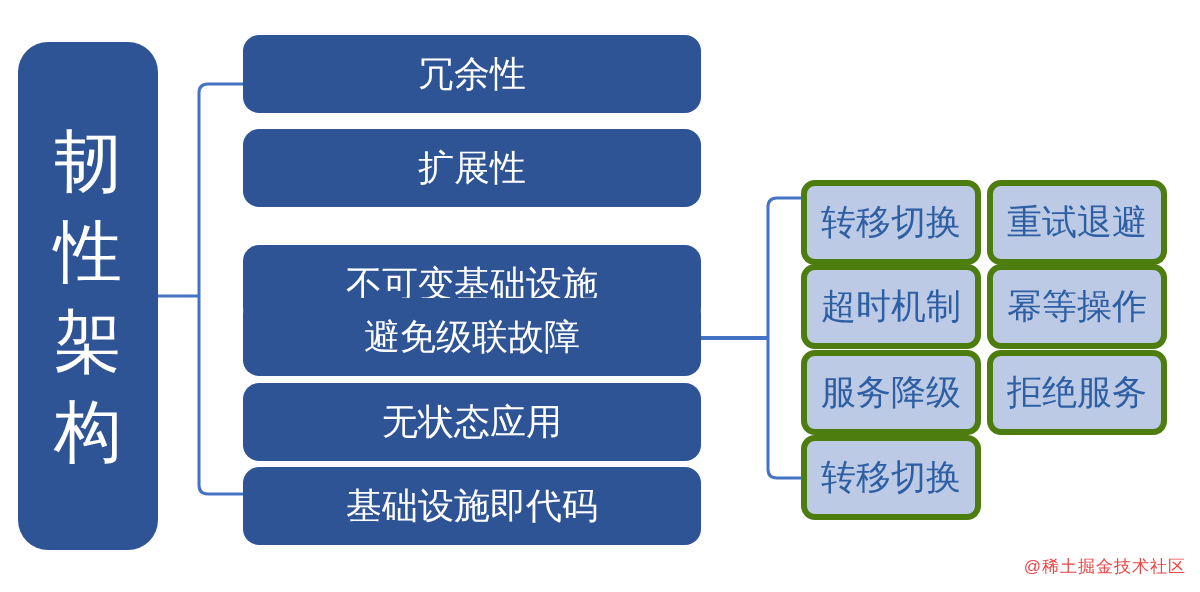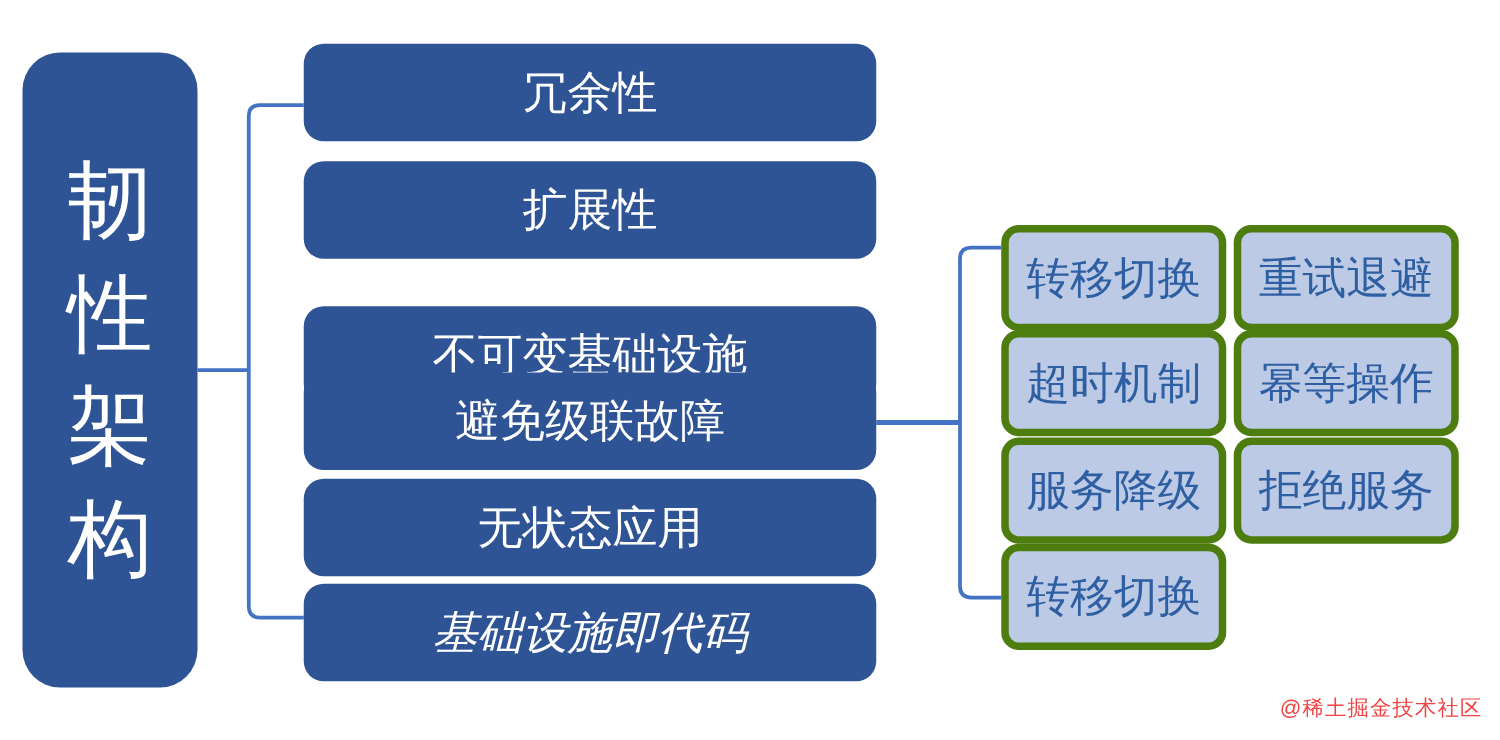--- a/index.html
+++ b/index.html
@@ -55,21 +55,21 @@
     align-items: center;
     justify-content: center;
     color: #ffffff;
     font-size: 36px;
   }
   .m0 { top: 35px; }
   .m1 { top: 129px; }
   .m2 { top: 213px; margin-top: 32px; }
   .m3 { top: 298px; }
   .m4 { top: 383px; }
-  .m5 { top: 467px; font-style: italic; }
+  .m5 { top: 467px; }
   .leaf-box {
     position: absolute;
     width: 168px;
     height: 73px;
     background: #BCCAE6;
     border: 6px solid #4d7c0f;
     border-radius: 14px;
     display: flex;
     align-items: center;
     justify-content: center;

